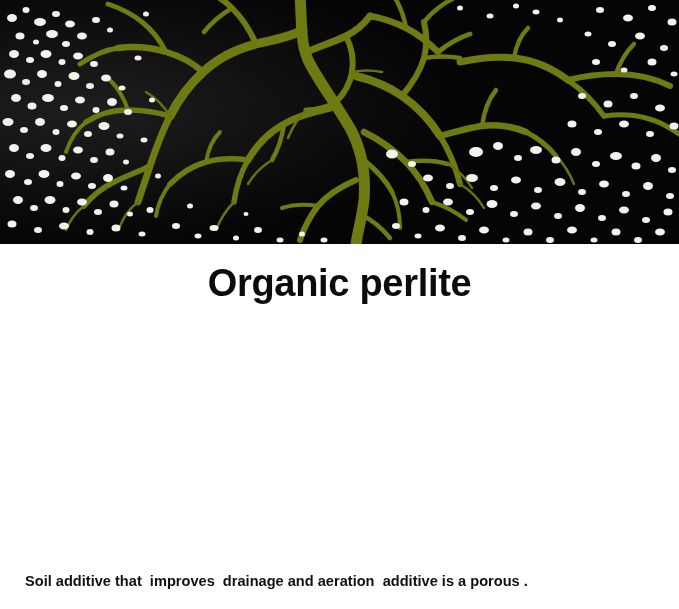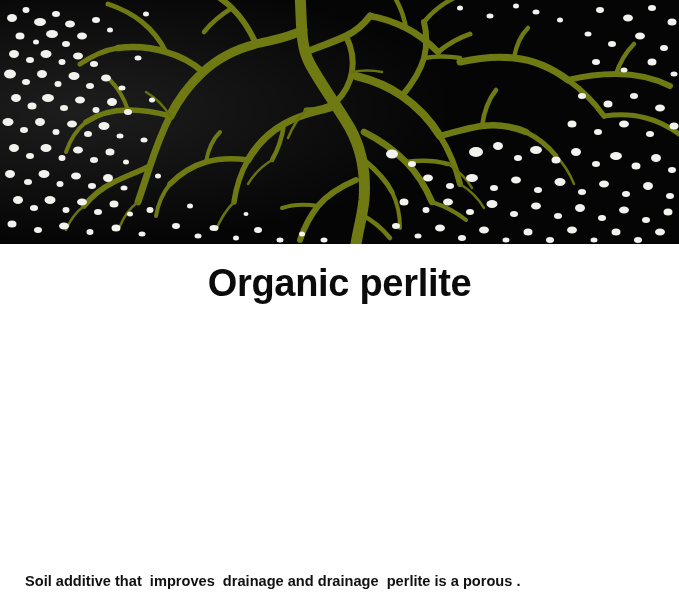--- a/index.html
+++ b/index.html
@@ -324,16 +324,16 @@
           <ellipse cx="490" cy="16" rx="3.5" ry="2.5"></ellipse>
         <ellipse cx="516" cy="6" rx="3" ry="2.5"></ellipse>
       </g>
     </svg>
   </div>
 
   <div id="content">
 
     <h1 id="title">Organic perlite</h1>
 
-    <p class="para p1"><span>Soil additive that  improves  drainage and drainage  perlite is a porous .</span></p>
+    <p class="para p1"><span>Soil additive that  improves  drainage and aeration  additive is a porous .</span></p>
 
   </div>
 </div>
 
 </body></html>

